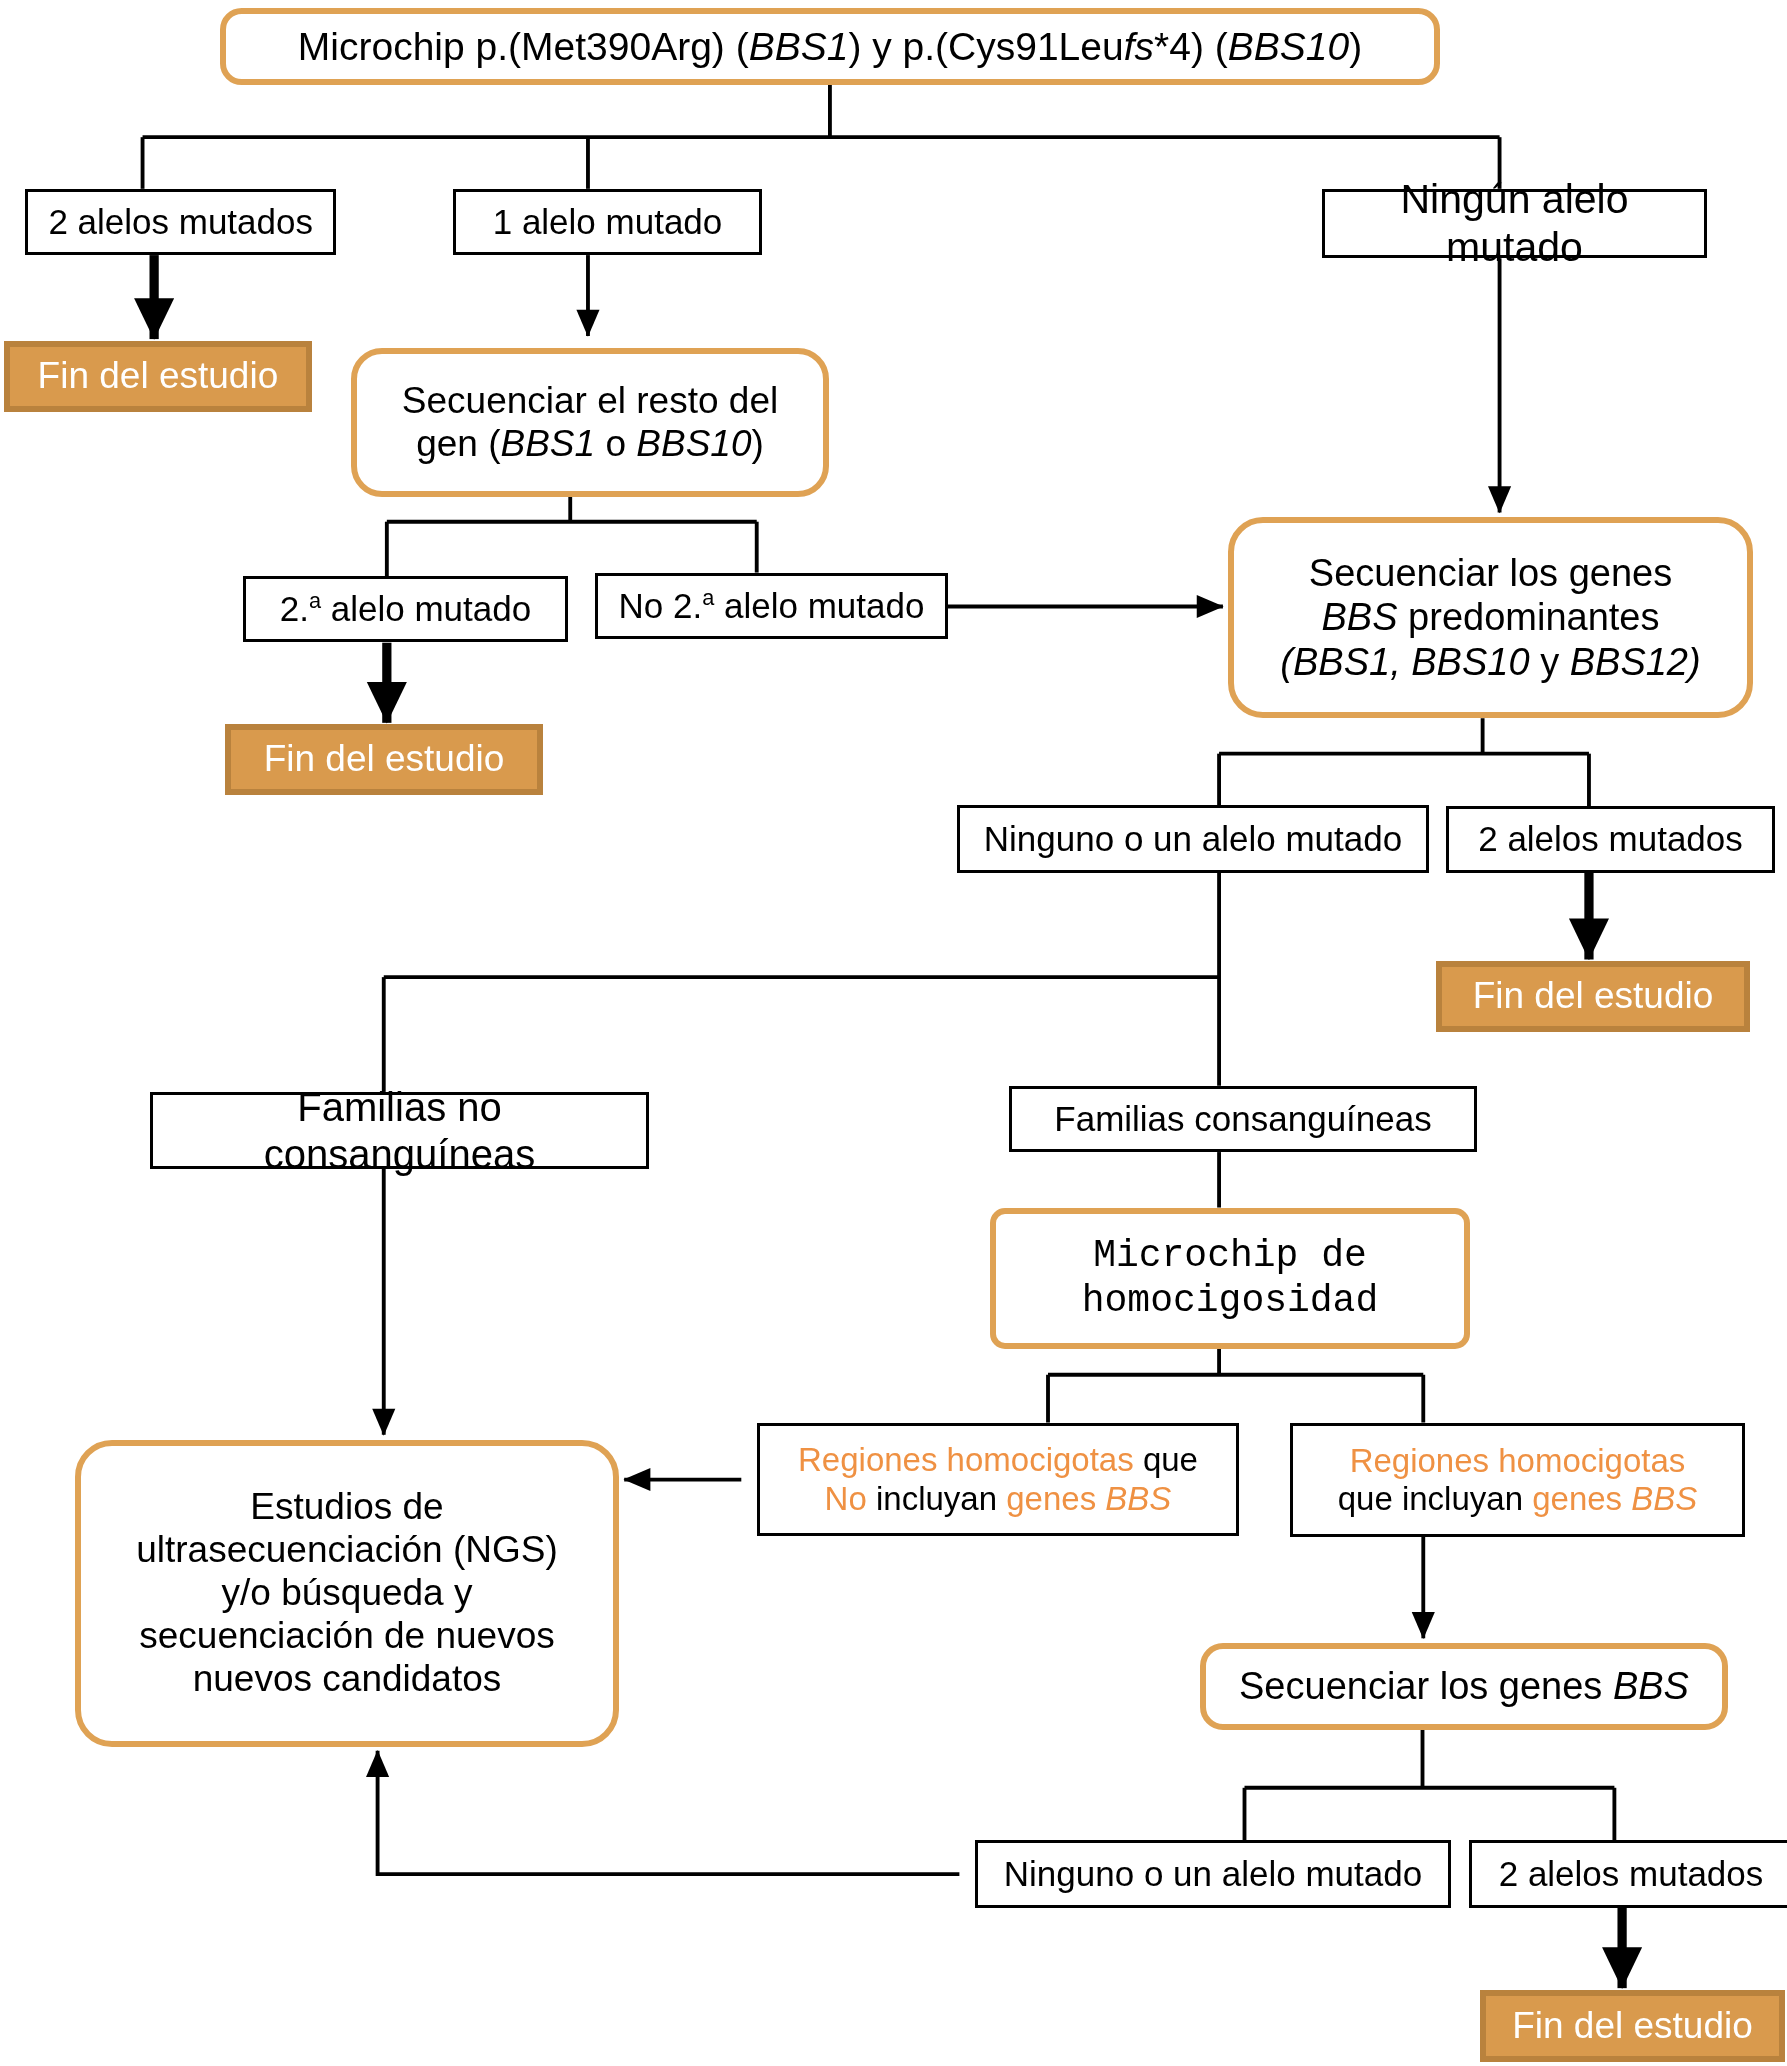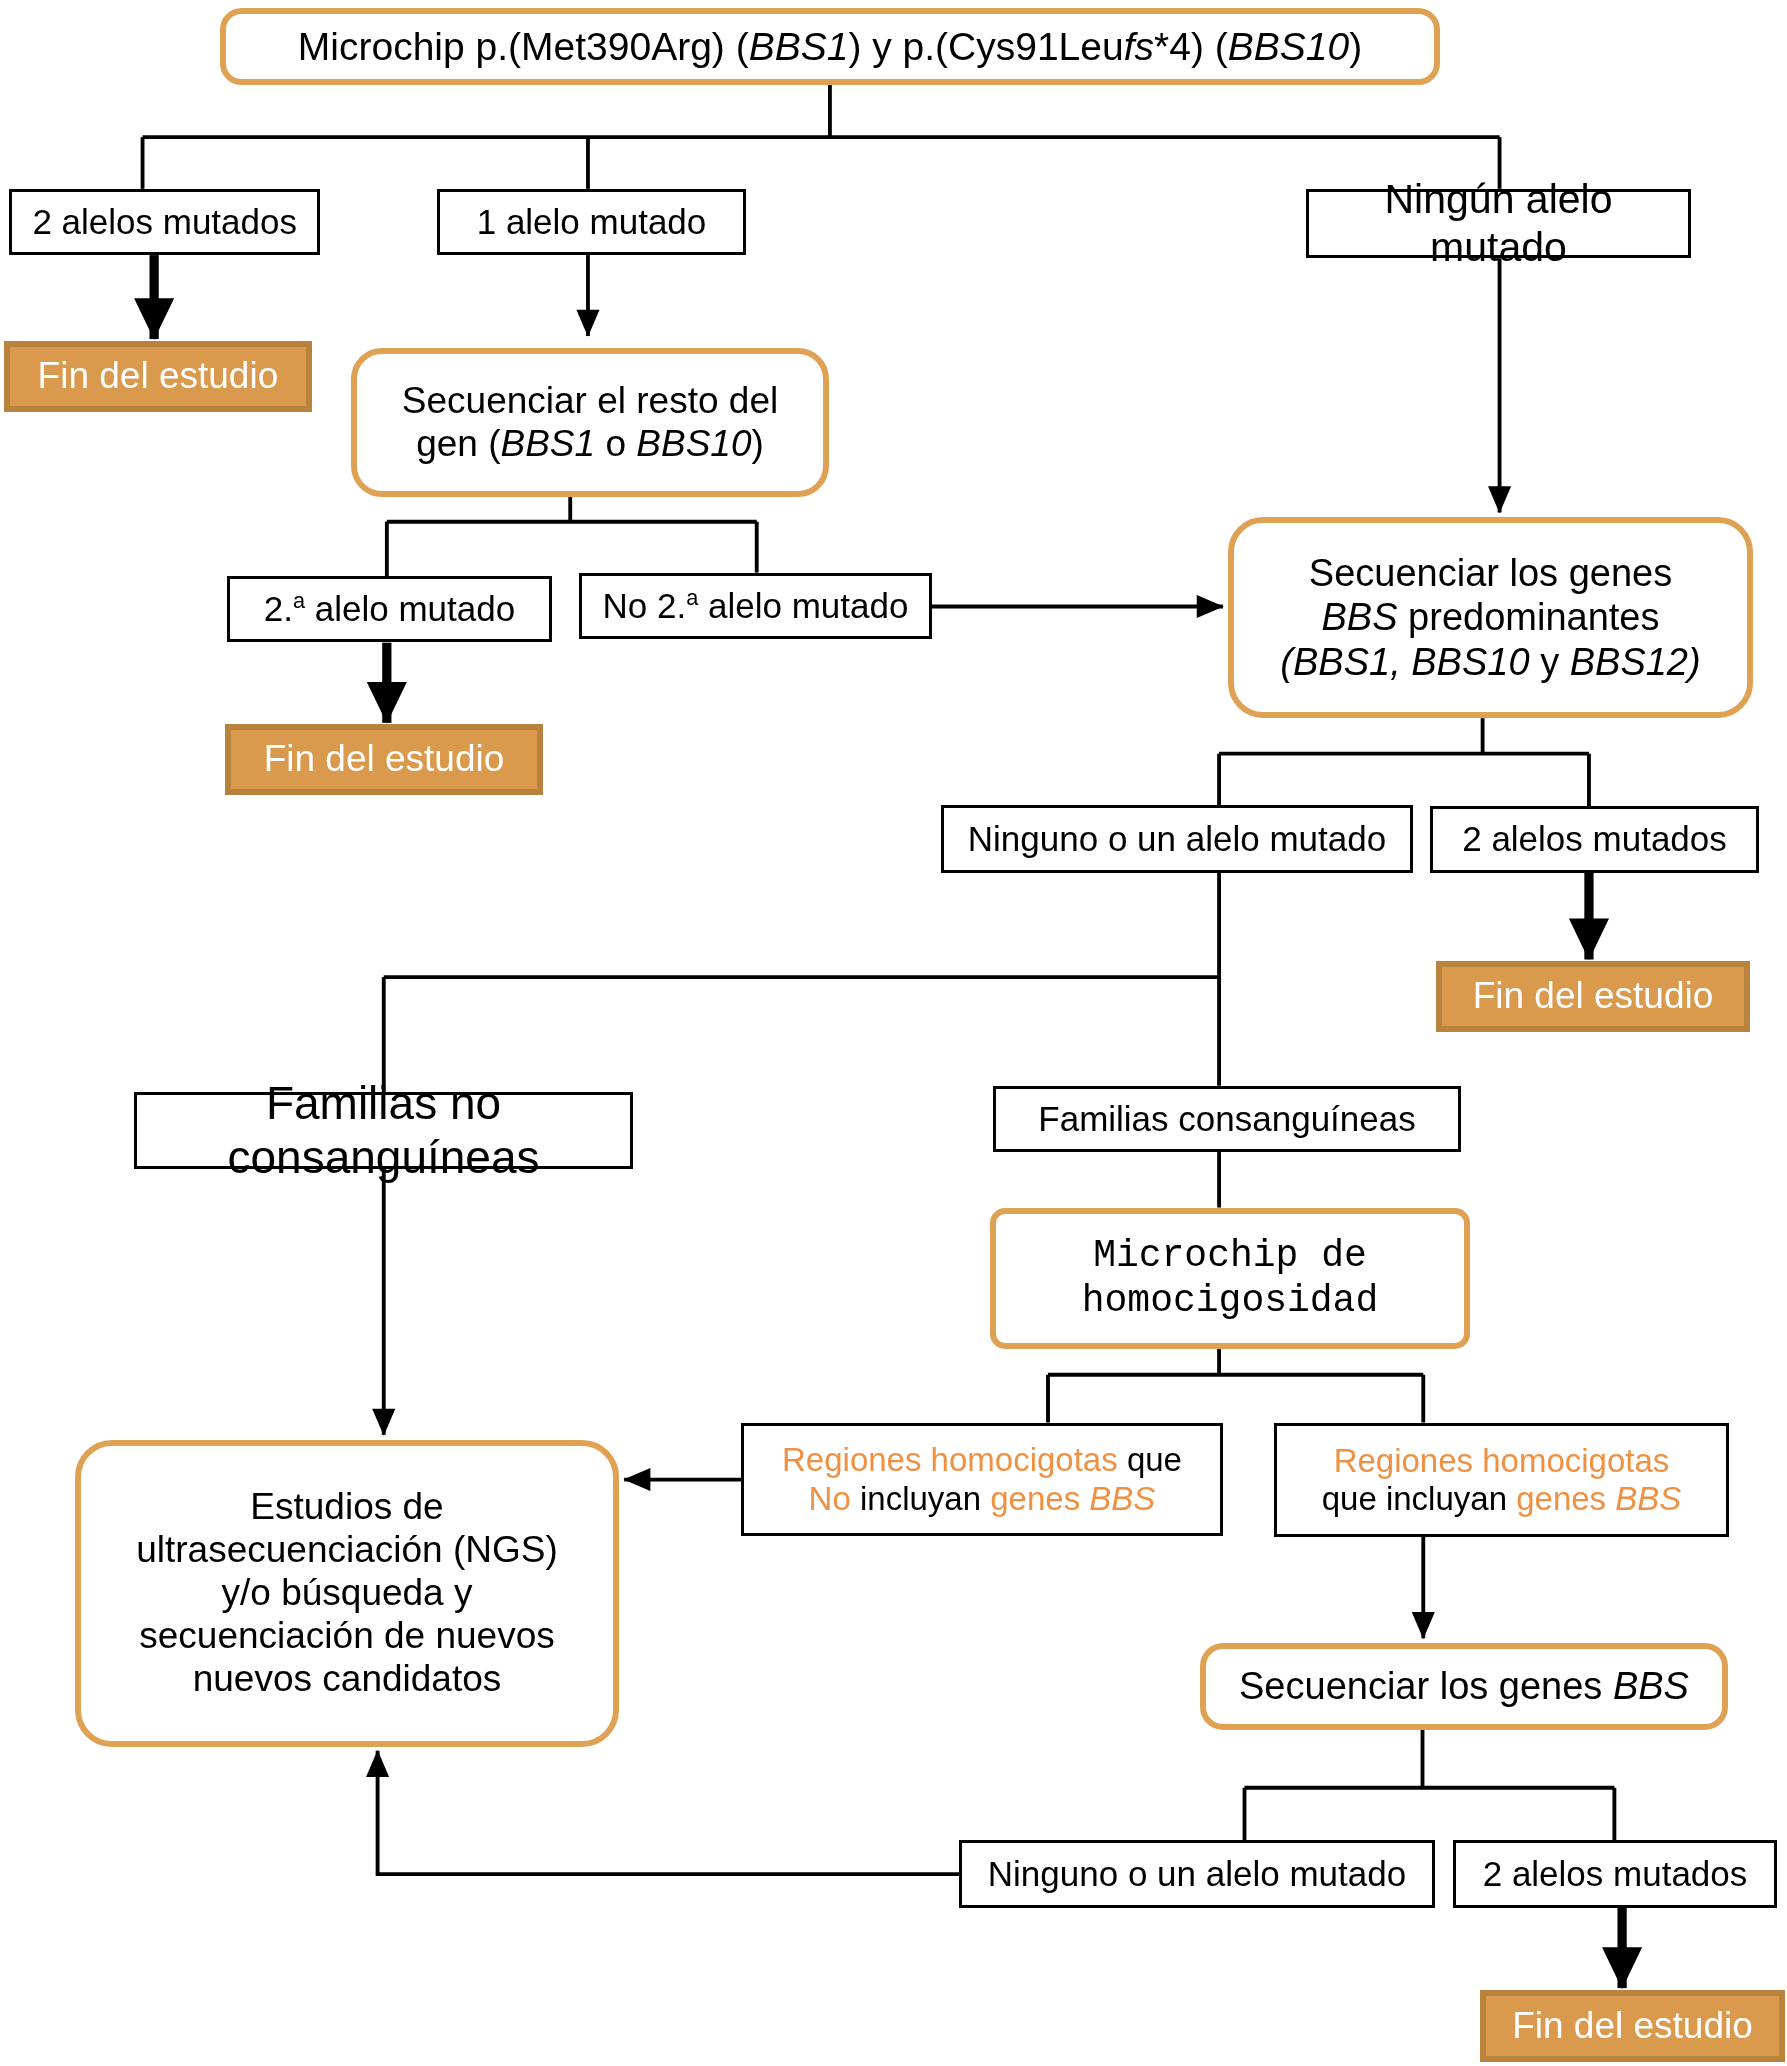--- a/index.html
+++ b/index.html
@@ -13,21 +13,21 @@
   #connectors{position:absolute;left:0;top:0;width:100%;height:100%;}
   .box{
     position:absolute;
     display:flex;align-items:center;justify-content:center;
     text-align:center;
     background:#ffffff;
     box-sizing:border-box;
     line-height:1.16;
     padding:3.1px 7.7px;
   }
-  .plain{border:3.9px solid #000;}
+  .plain{border:3.9px solid #000;margin-left:16px;}
   .round{border:6.2px solid var(--box-border-orange,#dfa254);}
   .fin{
     background:var(--fin-fill,#d99a4d);
     border:6.2px solid var(--fin-border,#b9823d);
     color:var(--fin-text,#ffffff);
   }
   .seg-orange{color:var(--orange-text,#ef9143);}
   sup{font-size:0.62em;line-height:0;}
 </style>
 </head>
@@ -120,21 +120,21 @@
   <div class="box round" style="left:1228px;top:517px;width:525px;height:201px;font-size:38px;border-radius:35px;">
       <span><span>Secuenciar los genes</span><br><span style="font-style: italic;">BBS</span><span> predominantes</span><br><span style="font-style: italic;">(BBS1, BBS10</span><span> y </span><span style="font-style: italic;">BBS12)</span></span>
     </div>
 
   <div class="box plain" style="left:941px;top:805px;width:472px;height:68px;font-size:35px;">Ninguno o un alelo mutado</div>
 
   <div class="box plain" style="left:1430px;top:806px;width:329px;height:67px;font-size:35px;">2 alelos mutados</div>
 
   <div class="box fin" style="left:1436px;top:961px;width:314px;height:71px;font-size:37px;">Fin del estudio</div>
 
-  <div class="box plain" style="left:134px;top:1092px;width:499px;height:77px;font-size:46px;">Familias no consanguíneas</div>
+  <div class="box plain" style="left:134px;top:1092px;width:499px;height:77px;font-size:40px;">Familias no consanguíneas</div>
 
   <div class="box plain" style="left:993px;top:1086px;width:468px;height:66px;font-size:35px;">Familias consanguíneas</div>
 
   <div class="box round" style="left:990px;top:1208px;width:480px;height:141px;font-size:38px;border-radius:15px;font-family:Liberation Mono, monospace;">
       <span><span>Microchip de</span><br><span>homocigosidad</span></span>
     </div>
 
   <div class="box plain" style="left:741px;top:1423px;width:482px;height:113px;font-size:33px;">
       <span><span class="seg-orange">Regiones homocigotas</span><span> que</span><br><span class="seg-orange">No</span><span> incluyan </span><span class="seg-orange">genes </span><span class="seg-orange" style="font-style: italic;">BBS</span></span>
     </div>

